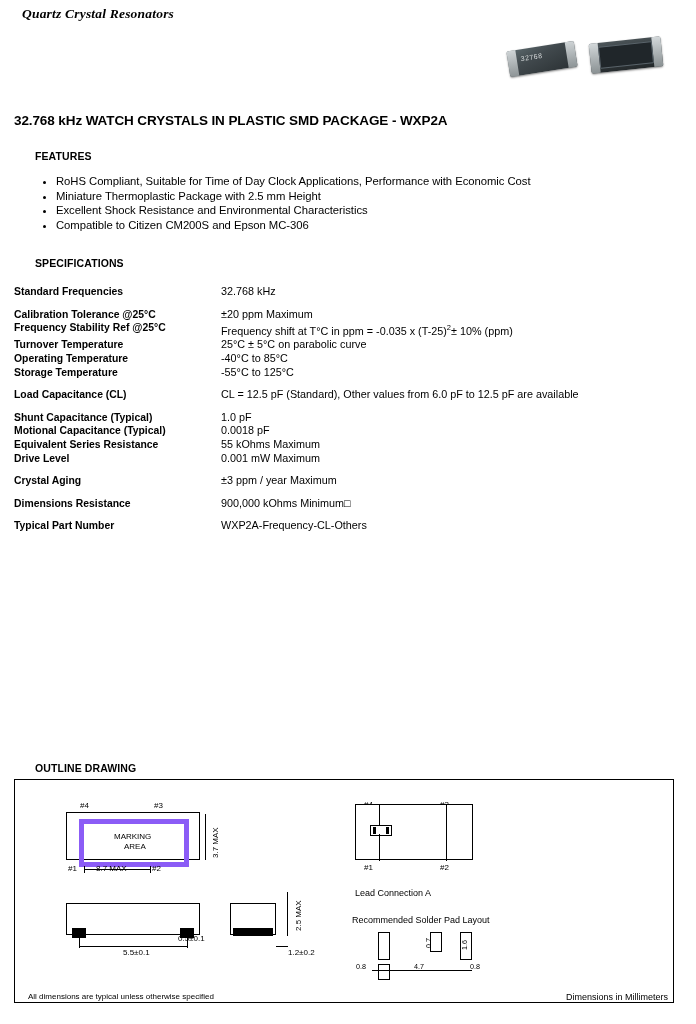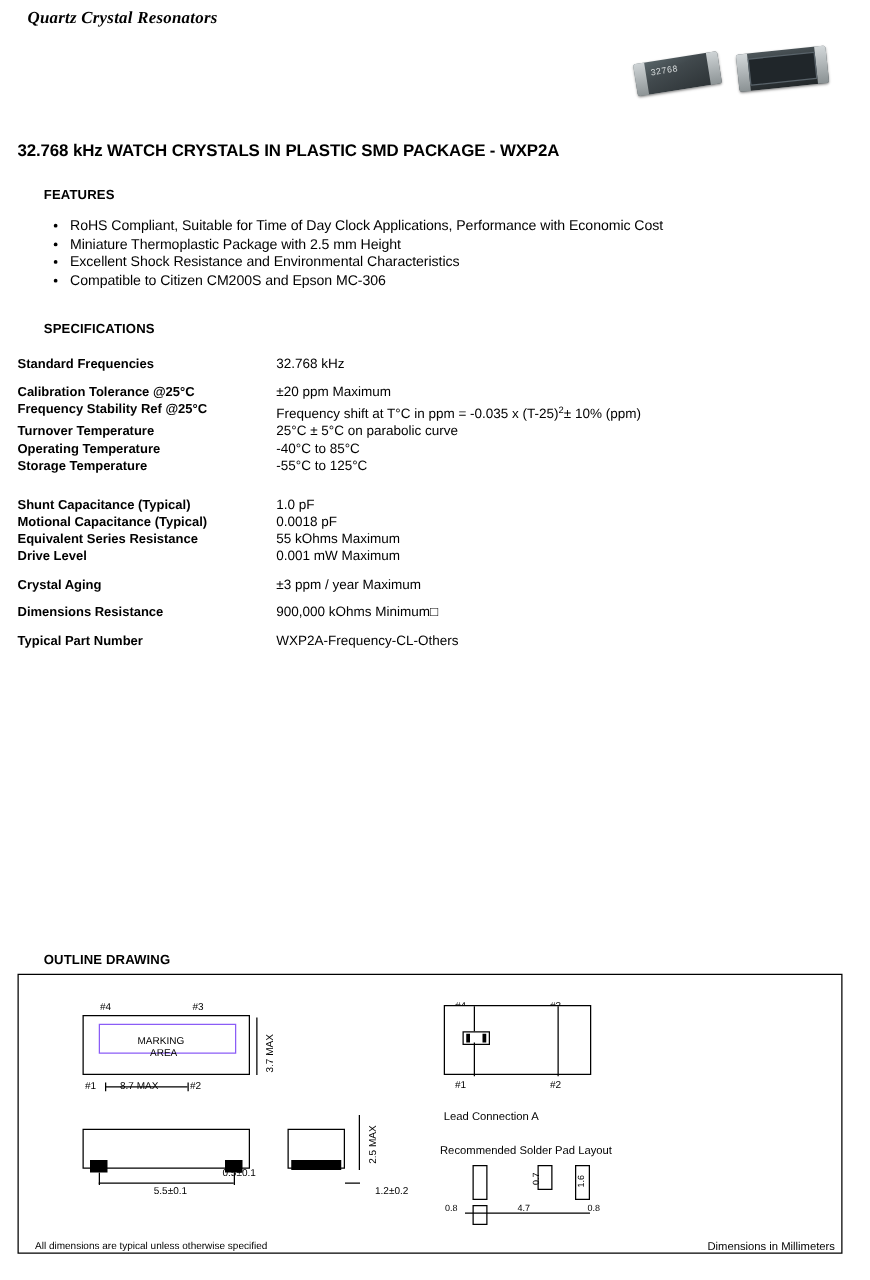--- a/index.html
+++ b/index.html
@@ -185,22 +185,22 @@
     position: absolute;
     left: 66px; top: 804px;
     width: 134px; height: 48px;
     border: 1.2px solid #000;
     box-sizing: border-box;
     background: #fff;
   }
   .pkg-inner {
     position: absolute;
     left: 12px; top: 6px;
-    width: 110px; height: 24px;
-    border: 1px solid #8b5cf6;
+    width: 110px; height: 48px;
+    border: 5px solid #8b5cf6;
     box-sizing: border-box;
   }
   .lead-box {
     position: absolute;
     left: 355px; top: 804px;
     width: 118px; height: 56px;
     border: 1.1px solid #000;
     box-sizing: border-box;
     background: #fff;
   }
@@ -305,20 +305,24 @@
       <td class="k">Operating Temperature</td>
       <td class="v">-40°C to 85°C</td>
     </tr>
     <tr>
       <td class="k">Storage Temperature</td>
       <td class="v">-55°C to 125°C</td>
     </tr>
     <tr class="gap">
           <td colspan="2"></td>
         </tr>
+    <tr>
+      <td class="k">Load Capacitance (CL)</td>
+      <td class="v">CL = 12.5 pF (Standard), Other values from 6.0 pF to 12.5 pF  are available</td>
+    </tr>
     <tr class="gap">
           <td colspan="2"></td>
         </tr>
     <tr>
       <td class="k">Shunt Capacitance (Typical)</td>
       <td class="v">1.0 pF</td>
     </tr>
     <tr>
       <td class="k">Motional Capacitance (Typical)</td>
       <td class="v">0.0018 pF</td>
@@ -388,21 +392,21 @@
   <div class="od" style="left:108px; top:948px;margin-left:15px;">5.5±0.1</div>
   <div class="dim-line" style="left:79px; top:946px; width:108px;"></div>
   <div class="dim-v" style="left:79px; top:938px; height:10px;"></div>
   <div class="dim-v" style="left:187px; top:938px; height:10px;"></div>
   <div class="od" style="left:178px; top:934px;">0.5±0.1</div>
 
   <div class="side-view" style="left:230px; top:903px; width:46px; height:32px;"></div>
   <div class="rect-line" style="left:233px; top:928px; width:40px; height:8px;"></div>
   <div class="od vtext" style="left:294px; top:931px;">2.5 MAX</div>
   <div class="dim-v" style="left:287px; top:892px; height:44px;"></div>
-  <div class="od" style="left:288px; top:948px;margin-left:12px;">1.2±0.2</div>
+  <div class="od" style="left:288px; top:948px;">1.2±0.2</div>
   <div class="dim-line" style="left:276px; top:946px; width:12px;"></div>
 
   <div class="od" style="left:364px; top:800px;">#4</div>
   <div class="od" style="left:440px; top:800px;">#3</div>
   <div class="lead-box">
     <div class="xtal-sym"></div>
     <div class="dim-v" style="left:23px; top:0; height:20px;"></div>
     <div class="dim-v" style="left:23px; top:29px; height:27px;"></div>
     <div class="dim-v" style="left:90px; top:0; height:56px;"></div>
   </div>

